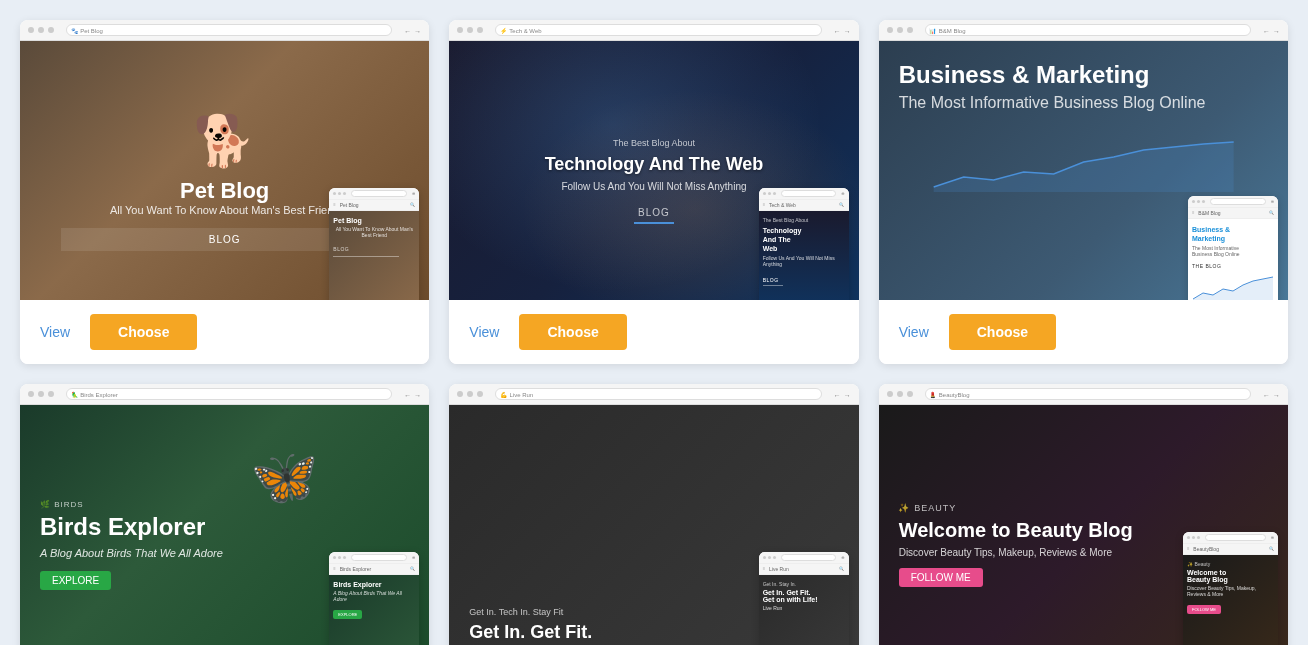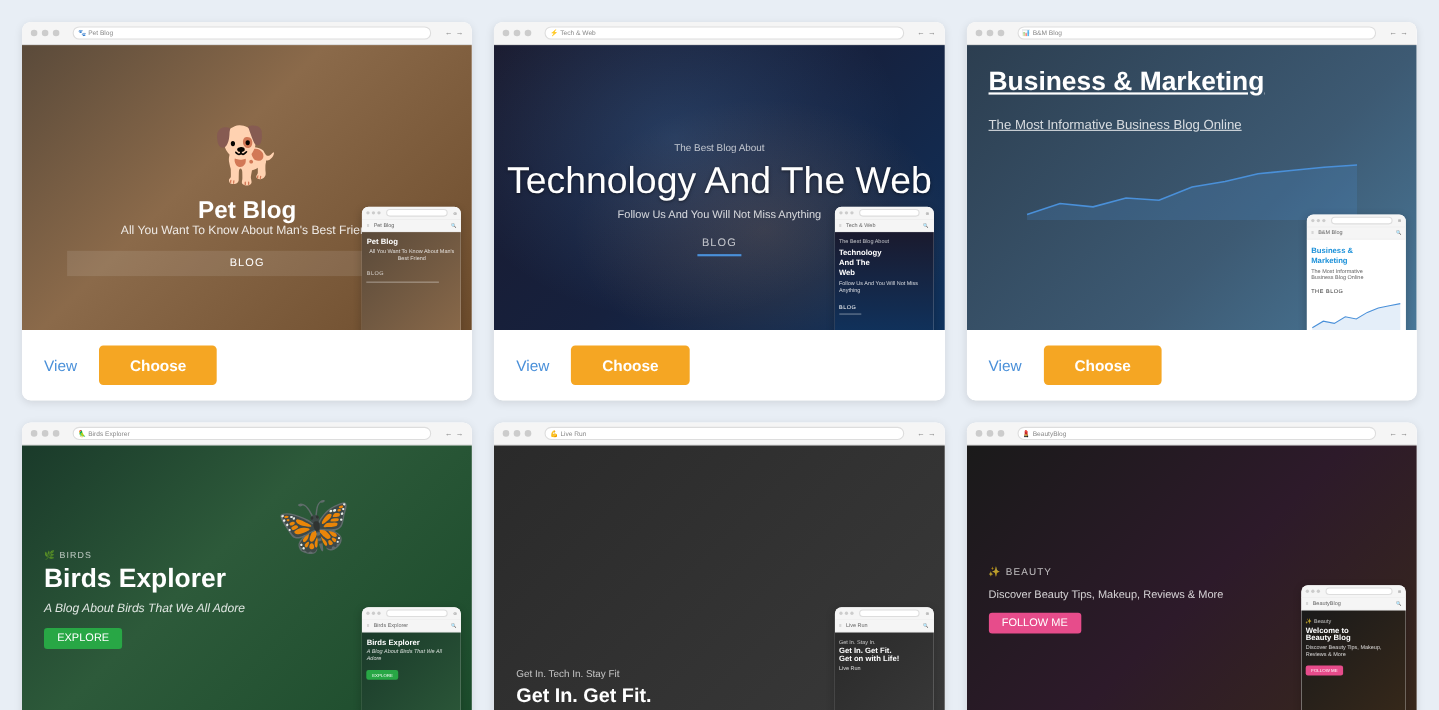--- a/index.html
+++ b/index.html
@@ -119,24 +119,23 @@
       background: linear-gradient(135deg, #2c3e50 0%, #3d5a73 60%, #4a7a9b 100%);
       height: 100%;
       display: flex;
       flex-direction: column;
       align-items: center;
       justify-content: flex-start;
       color: #fff;
       padding: 20px;
       position: relative;
       overflow: hidden;
-      text-decoration: underline;
     }
     .biz-blog-bg .biz-title { font-size: 24px; font-weight: bold; line-height: 1.2; }
-    .biz-blog-bg .biz-sub { font-size: 12px; opacity: 0.8; margin-top: 16px; }
+    .biz-blog-bg .biz-sub { font-size: 16px; opacity: 0.8; margin-top: 4px; }
     .biz-blog-bg .biz-chart {
       margin-top: 20px;
       width: 100%;
       height: 60px;
       position: relative;
     }
     
     .birds-blog-bg {
       background: linear-gradient(135deg, #1a3a2a 0%, #2d5a3a 40%, #1a4a2a 100%);
       height: 100%;
@@ -368,21 +367,21 @@
         <div class="browser-dot"></div>
         <div class="browser-url">⚡ Tech &amp; Web</div>
         <div class="nav-dots">
             <span>←</span>
             <span>→</span>
           </div>
       </div>
       <div class="main-screen tech-blog-bg">
         <div style="text-align:center;position:relative;z-index:1">
           <div style="font-size:9px;opacity:0.7;margin-bottom:6px">The Best Blog About</div>
-          <h2 style="font-size:34px;font-weight:normal;color:#fff;text-shadow:0 1px 3px rgba(0,0,0,0.5)">Technology And The Web</h2>
+          <h2 style="font-size:18px;font-weight:bold;color:#fff;text-shadow:0 1px 3px rgba(0,0,0,0.5)">Technology And The Web</h2>
           <p style="font-size:10px;opacity:0.8;margin-top:6px">Follow Us And You Will Not Miss Anything</p>
           <div style="margin-top:15px;font-size:10px;letter-spacing:1px;opacity:0.7">BLOG</div>
           <div style="margin-top:4px;width:40px;height:2px;background:#4a90d9;margin-left:auto;margin-right:auto"></div>
         </div>
         <div class="mobile-overlay">
           <div class="mobile-browser-bar">
             <div class="mobile-dot"></div>
               <div class="mobile-dot"></div>
               <div class="mobile-dot"></div>
             <div class="mobile-url"></div>
@@ -553,20 +552,21 @@
         <div class="browser-dot"></div>
         <div class="browser-dot"></div>
         <div class="browser-url">💄 BeautyBlog</div>
         <div class="nav-dots">
             <span>←</span>
             <span>→</span>
           </div>
       </div>
       <div class="main-screen beauty-blog-bg">
         <div style="font-size:9px;opacity:0.7;text-transform:uppercase;letter-spacing:1px;margin-bottom:6px">✨ Beauty</div>
+        <h2>Welcome to Beauty Blog</h2>
         <p>Discover Beauty Tips, Makeup, Reviews &amp; More</p>
         <button class="beauty-btn">FOLLOW ME</button>
         <div class="mobile-overlay" style="width:95px">
           <div class="mobile-browser-bar">
             <div class="mobile-dot"></div>
               <div class="mobile-dot"></div>
               <div class="mobile-dot"></div>
             <div class="mobile-url"></div>
             <span style="font-size:4px;color:#888">⊕</span>
           </div>

